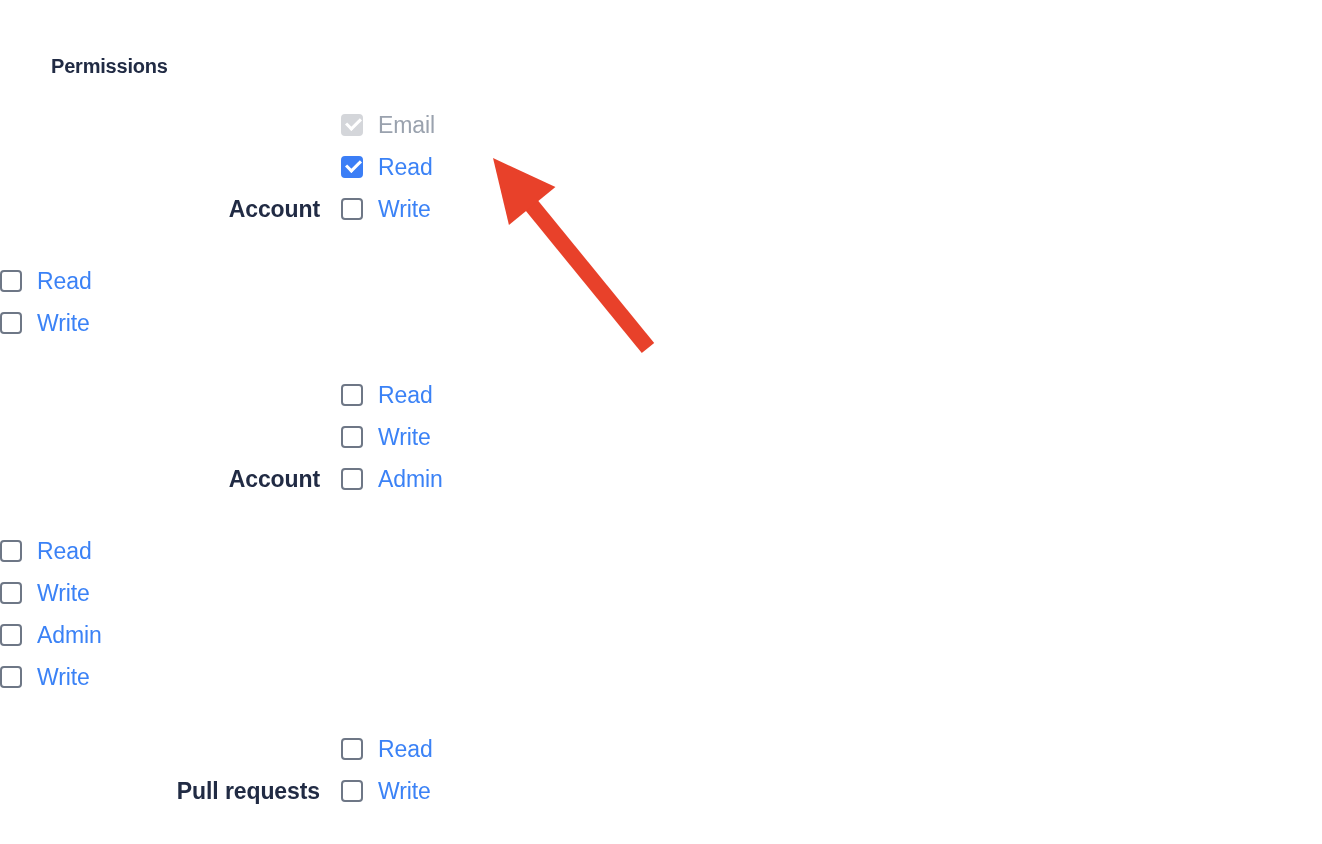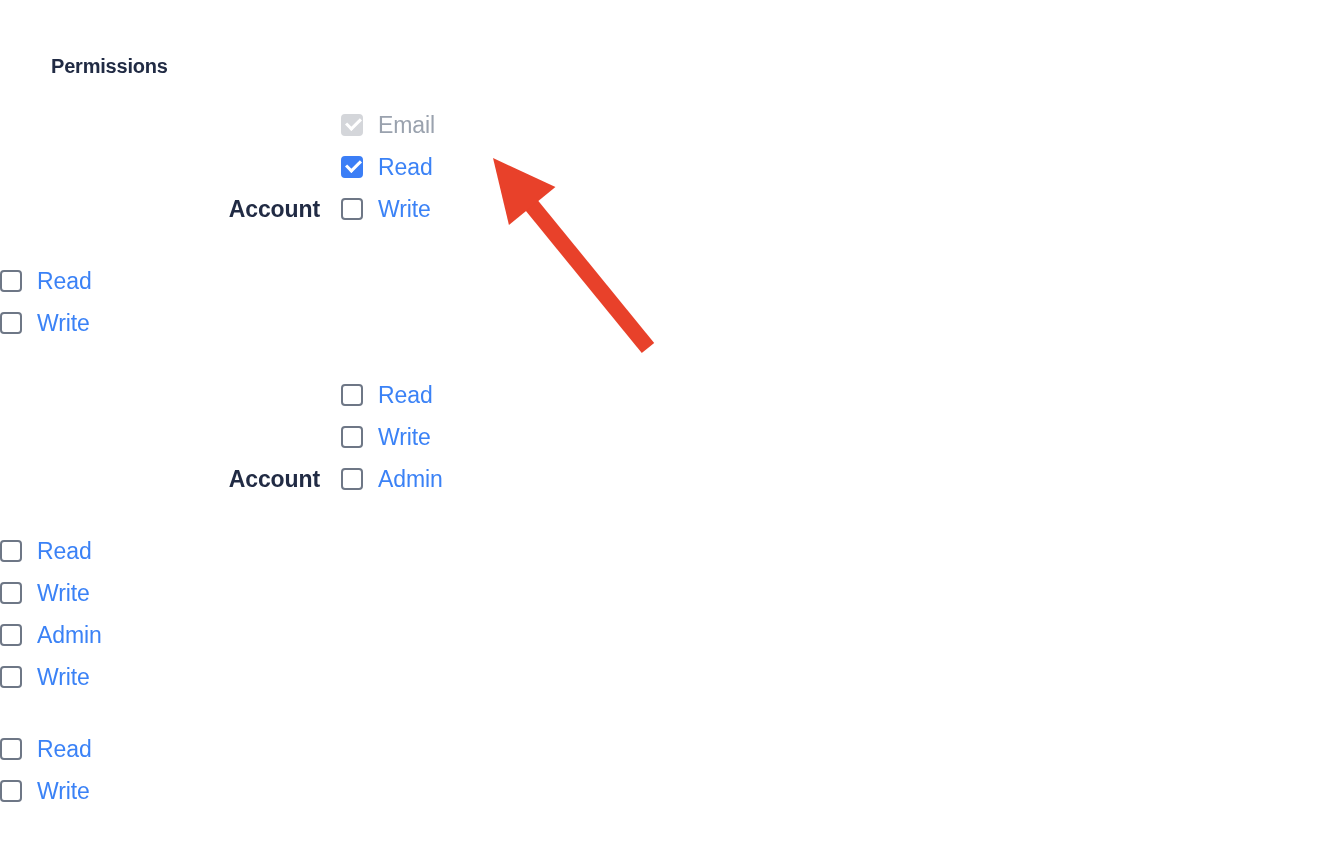--- a/index.html
+++ b/index.html
@@ -221,20 +221,21 @@
               <span class="cb"></span>
               <span class="option-label">Admin</span>
             </div>
             <div class="option-row">
               <span class="cb"></span>
               <span class="option-label">Write</span>
             </div>
           </div>
         </div>
         <div class="perm-group">
+          <div class="group-label">Pull requests</div>
           <div class="options">
             <div class="option-row">
               <span class="cb"></span>
               <span class="option-label">Read</span>
             </div>
             <div class="option-row">
               <span class="cb"></span>
               <span class="option-label">Write</span>
             </div>
           </div>

